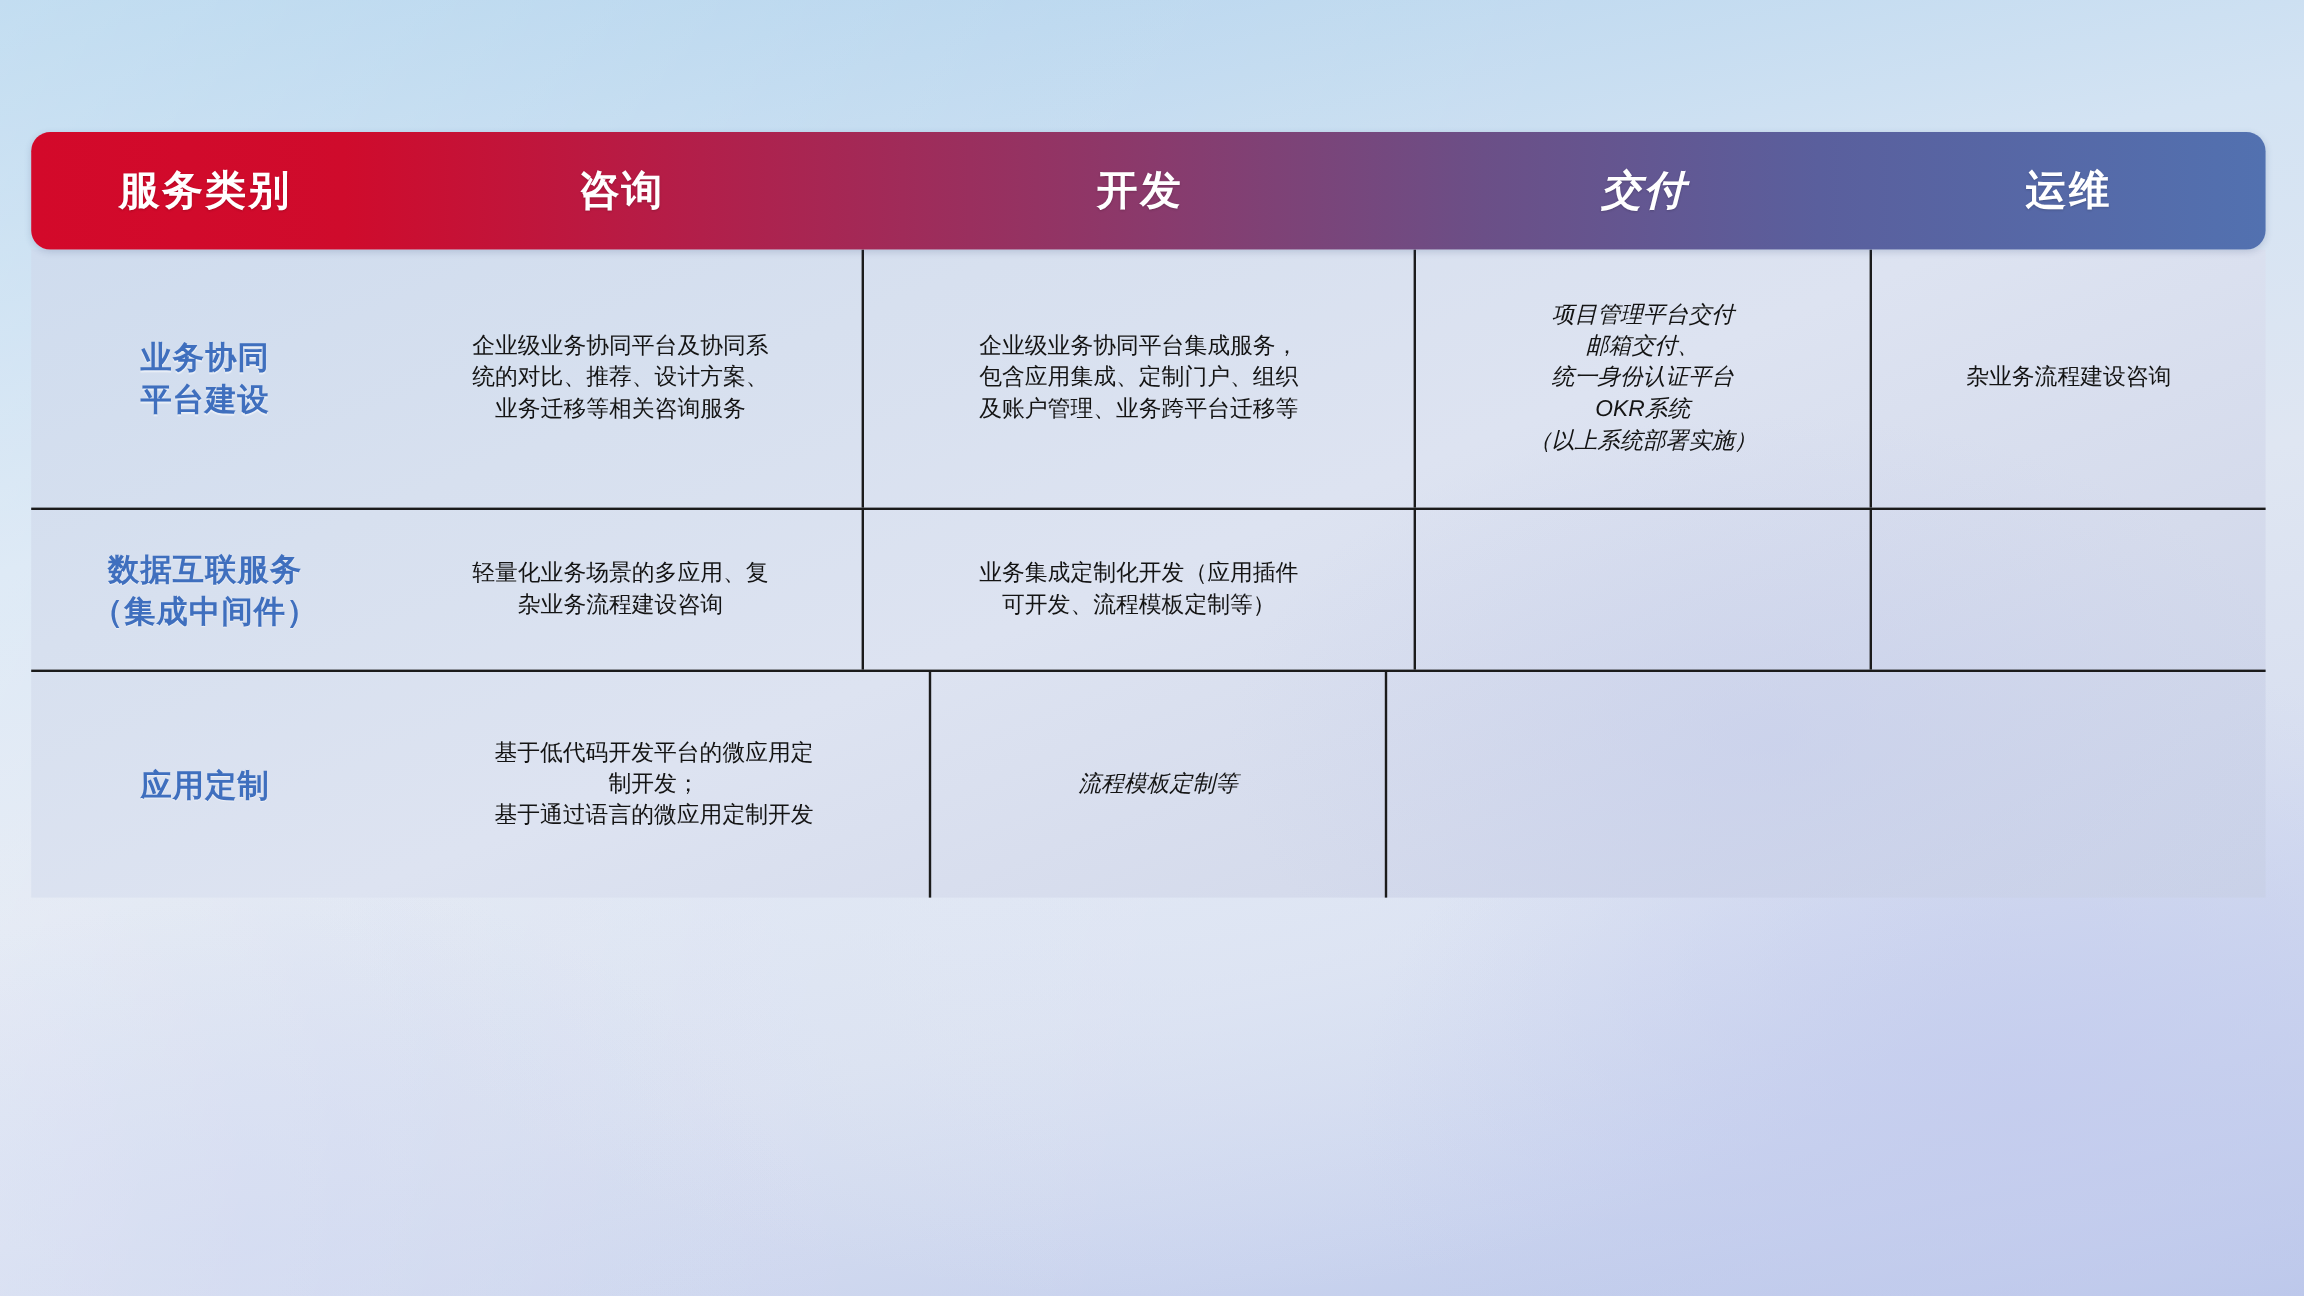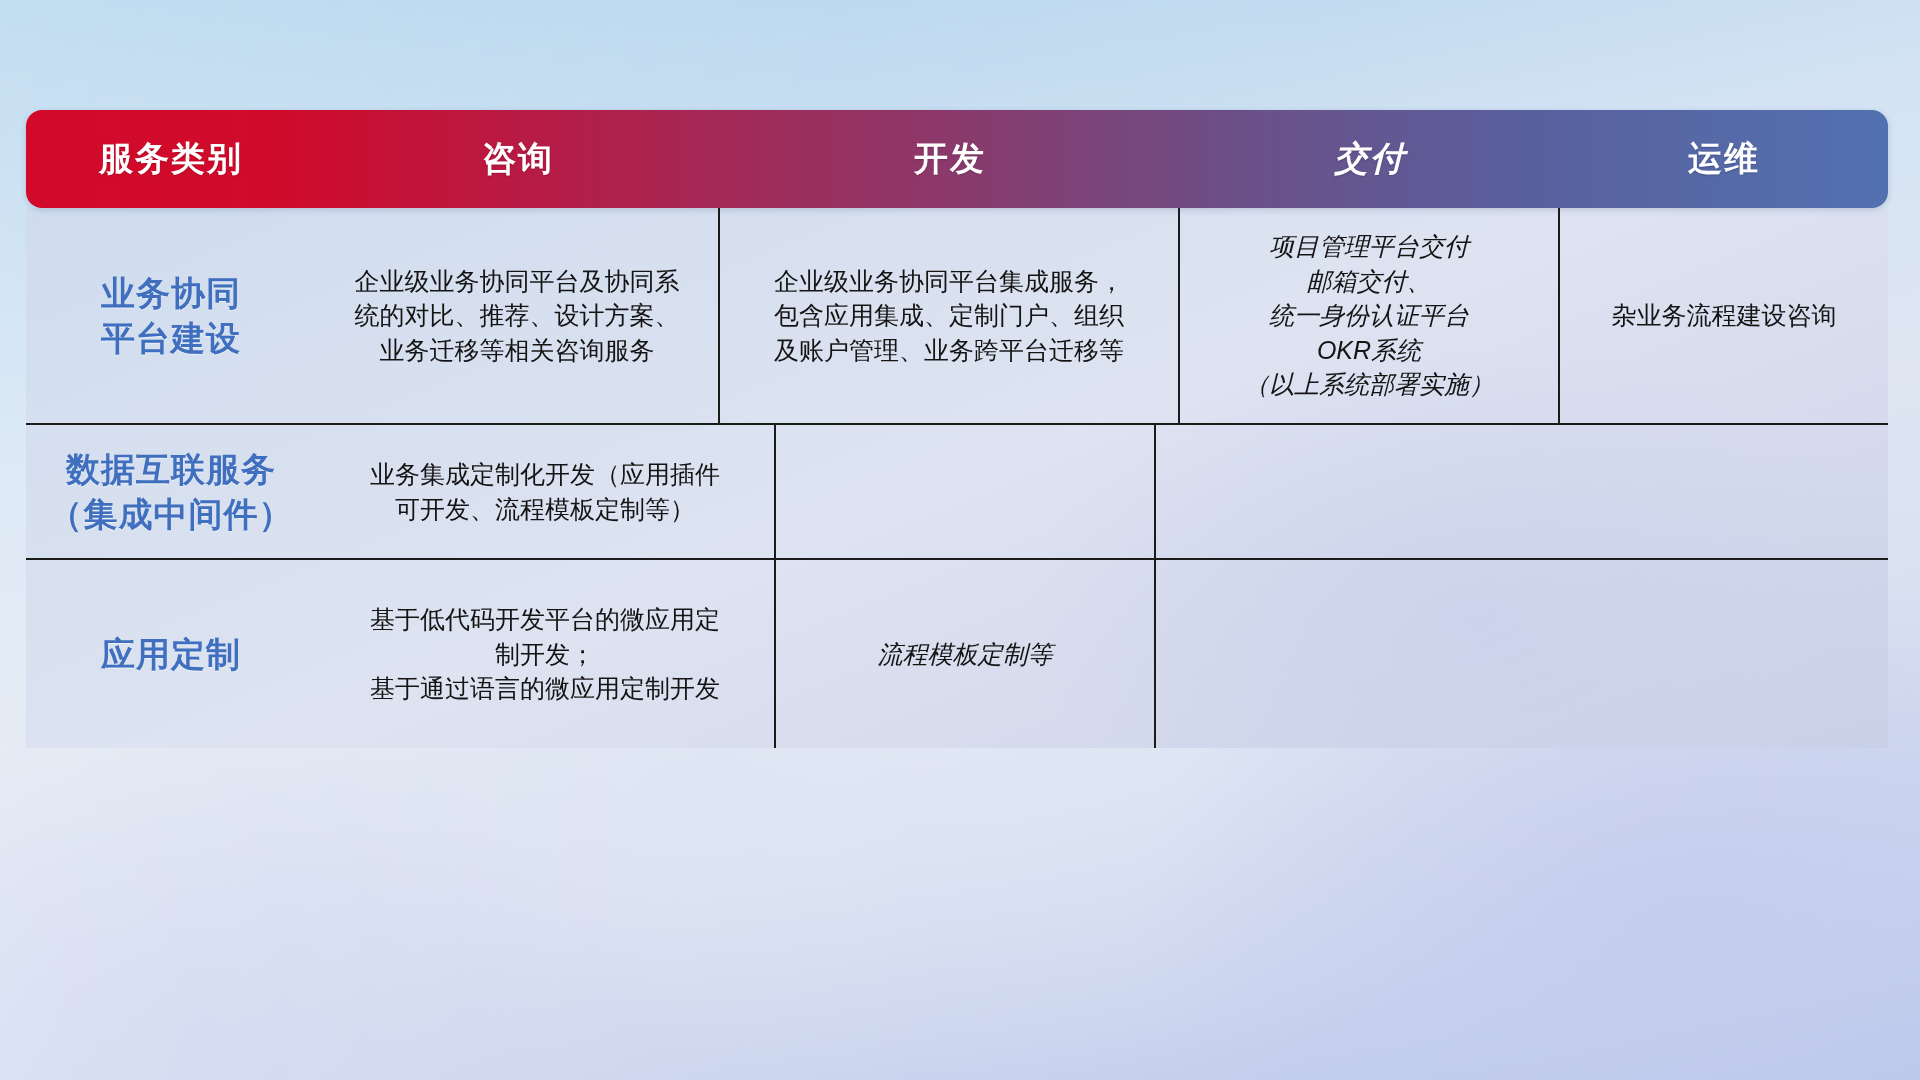--- a/index.html
+++ b/index.html
@@ -73,33 +73,33 @@
     display:flex;
     position:relative;
   }
   .trow + .trow { border-top:2px solid #1b1b1b; }
 
   .td {
     display:flex;
     align-items:center;
     justify-content:center;
     padding:10px 16px;
-    font-size:25px;
+    font-size:19px;
     line-height:1.38;
     color:#141414;
     text-align:center;
     white-space:pre-line;
   }
   
   .td.sep-r { border-right:2px solid #1b1b1b; }
 
   .cat {
     color:#3f6fbe;
     font-weight:bold;
-    font-size:34px;
+    font-size:26px;
     line-height:1.32;
     letter-spacing:1px;
     text-shadow:0 1px 1px rgba(255,255,255,0.55);
   }
 
   
   .c1 { width:290px; flex:0 0 290px; }
   .c2 { width:404px; flex:0 0 404px; }
   .c3 { width:460px; flex:0 0 460px; }
   .c4 { width:380px; flex:0 0 380px;font-style:italic; }
@@ -139,20 +139,22 @@
 邮箱交付、
 统一身份认证平台
 OKR系统
 （以上系统部署实施）</div>
         <div class="td c5">杂业务流程建设咨询</div>
       </div>
 
       <div class="trow r2">
         <div class="td c1 cat">数据互联服务
 （集成中间件）</div>
+        <div class="td c2 sep-r">轻量化业务场景的多应用、复
+杂业务流程建设咨询</div>
         <div class="td c3 sep-r">业务集成定制化开发（应用插件
 可开发、流程模板定制等）</div>
         <div class="td c4 sep-r"></div>
         <div class="td c5"></div>
       </div>
 
       <div class="trow r3">
         <div class="td c1 cat">应用定制</div>
         <div class="td c3 sep-r">基于低代码开发平台的微应用定
 制开发；

